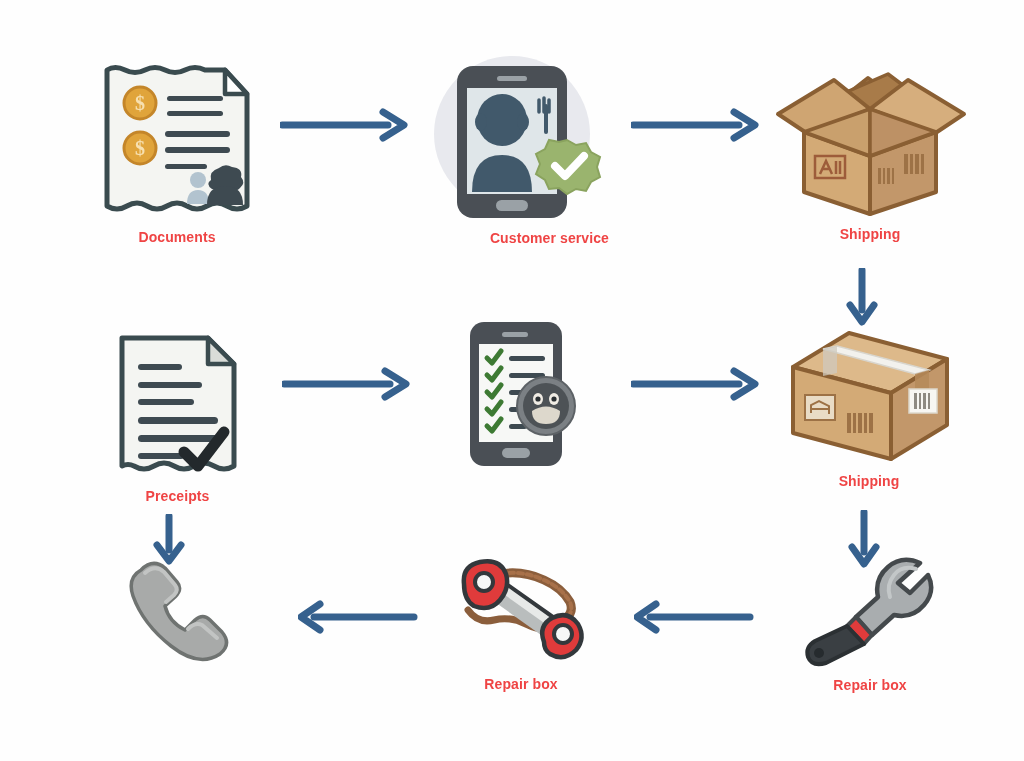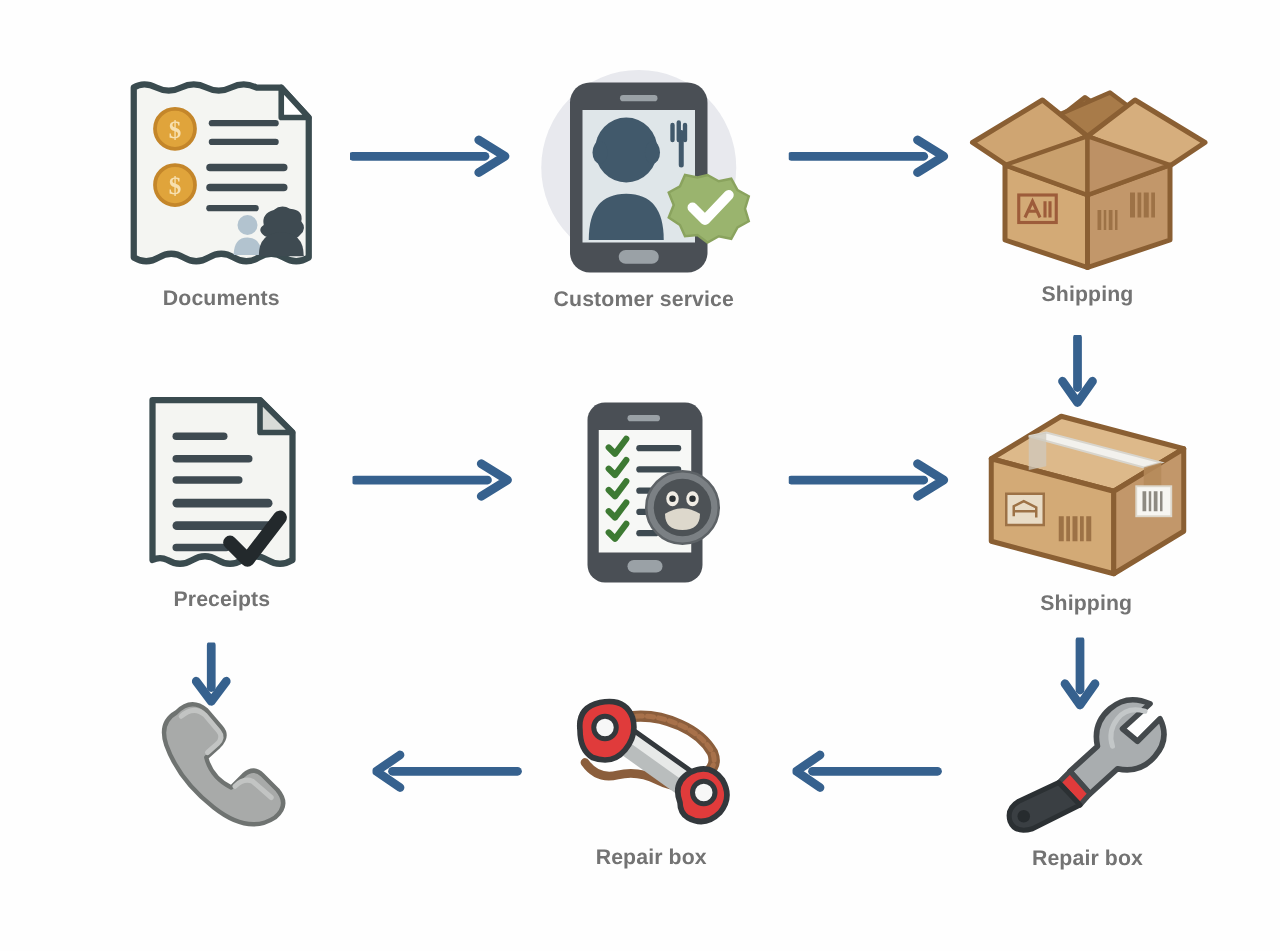--- a/index.html
+++ b/index.html
@@ -27,23 +27,23 @@
     align-items: center;
     justify-content: flex-start;
   }
   .node-icon {
     display: block;
     line-height: 0;
   }
   .node-label {
     margin-top: 6px;
     font-family: "Liberation Sans", sans-serif;
-    font-size: 17px;
+    font-size: 14px;
     font-weight: 600;
-    color: #737373;
+    color: #ef4444;
     letter-spacing: 0.1px;
     white-space: nowrap;
     text-align: center;
   }
   .arrow {
     position: absolute;
     line-height: 0;
   }
 </style>
 </head>
@@ -138,21 +138,21 @@
         <circle cx="103" cy="122" r="8" fill="#b2c3cf"></circle>
         <path d="M92 146 Q92 132 103 132 Q114 132 114 146 Z" fill="#b2c3cf"></path>
         <path d="M124 110 Q114 113 116 122 Q110 126 117 131 Q124 134 132 132
                  Q141 135 145 130 Q151 125 146 119 Q148 110 137 109 Q130 105 124 110 Z" fill="#3e4a51"></path>
         <path d="M112 147 Q112 128 130 128 Q148 128 148 147 Z" fill="#3e4a51"></path>
       </svg>
     </span>
     <span class="node-label">Documents</span>
   </div>
 
-  <div class="node" style="left:421px; top:52px; width:188px;">
+  <div class="node" style="left:421px; top:52px; width:188px;align-items:flex-end;">
     <span class="node-icon">
       <svg width="185" height="172" viewBox="0 0 185 172">
         <circle cx="88" cy="82" r="78" fill="#e8e9ee"></circle>
 
         <path d="M112 36 Q136 36 136 66 L136 96" fill="none" stroke="#2f3438" stroke-width="7" stroke-linecap="round"></path>
         <circle cx="130" cy="33" r="9" fill="#2f3438"></circle>
         <rect x="126" y="68" width="16" height="36" rx="7" fill="#2f3438"></rect>
 
         <rect x="33" y="14" width="110" height="152" rx="16" fill="#4a4f55"></rect>
         <rect x="43" y="36" width="90" height="106" fill="#dfe6e9"></rect>
@@ -206,21 +206,21 @@
           <rect x="134" y="92" width="4" height="20"></rect>
           <rect x="140" y="92" width="3" height="20"></rect>
           <rect x="145" y="92" width="4" height="20"></rect>
           <rect x="151" y="92" width="3" height="20"></rect>
         </g>
       </svg>
     </span>
     <span class="node-label">Shipping</span>
   </div>
 
-  <div class="node" style="left:110px; top:312px; width:135px;">
+  <div class="node" style="left:110px; top:330px; width:135px;">
     <span class="node-icon">
       <svg width="132" height="152" viewBox="0 0 132 152">
         <path d="M10 8 L96 8 L122 34 L122 136
                  Q112 142 102 136 Q92 130 82 136 Q72 142 62 136 Q52 130 42 136
                  Q32 142 22 136 Q16 133 10 136 Z" fill="#f4f5f2" stroke="#3a4b4f" stroke-width="5" stroke-linejoin="round"></path>
         <path d="M96 8 L96 34 L122 34 Z" fill="#d9dcd8" stroke="#3a4b4f" stroke-width="4.5" stroke-linejoin="round"></path>
         <rect x="26" y="34" width="44" height="6" rx="3" fill="#3e4a51"></rect>
         <rect x="26" y="52" width="64" height="6" rx="3" fill="#3e4a51"></rect>
         <rect x="26" y="69" width="56" height="6" rx="3" fill="#3e4a51"></rect>
         <rect x="26" y="87" width="80" height="7" rx="3.5" fill="#3e4a51"></rect>

